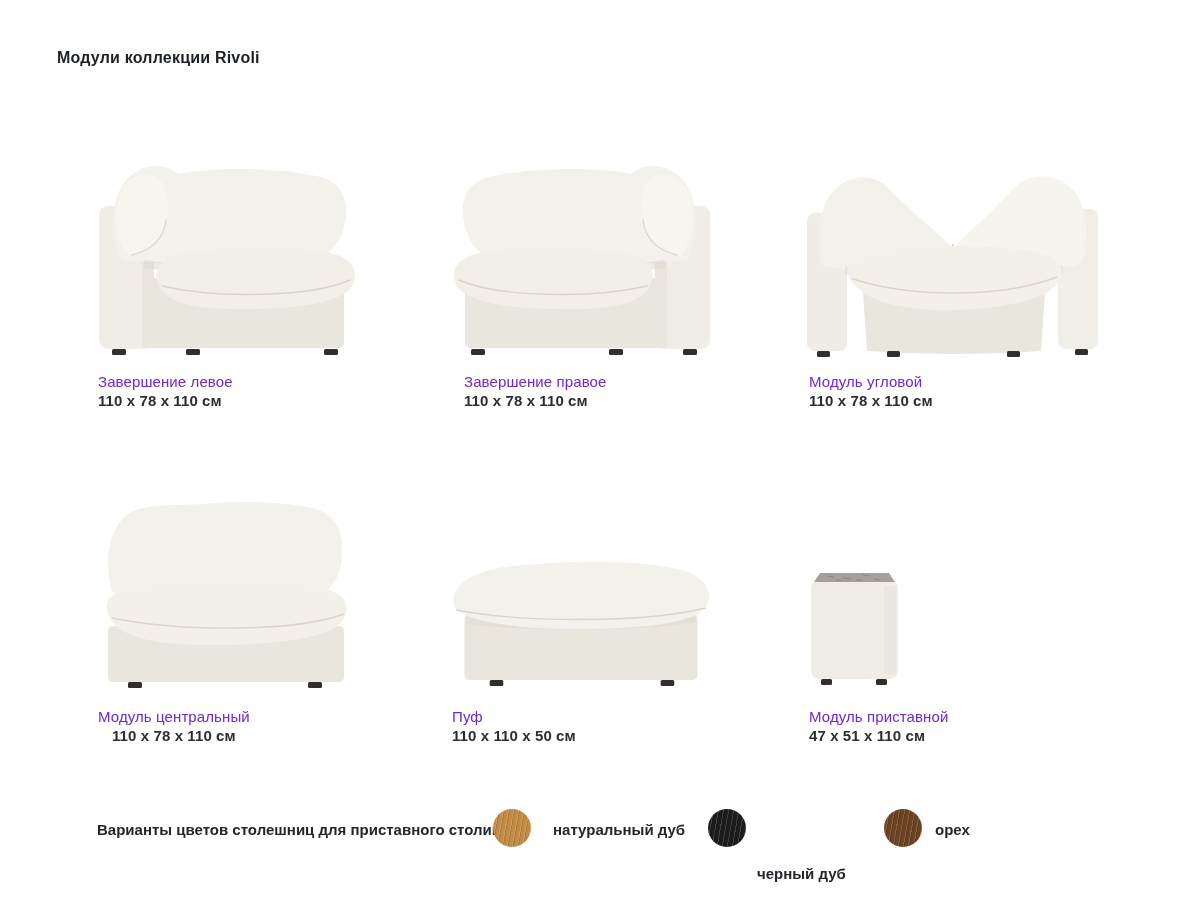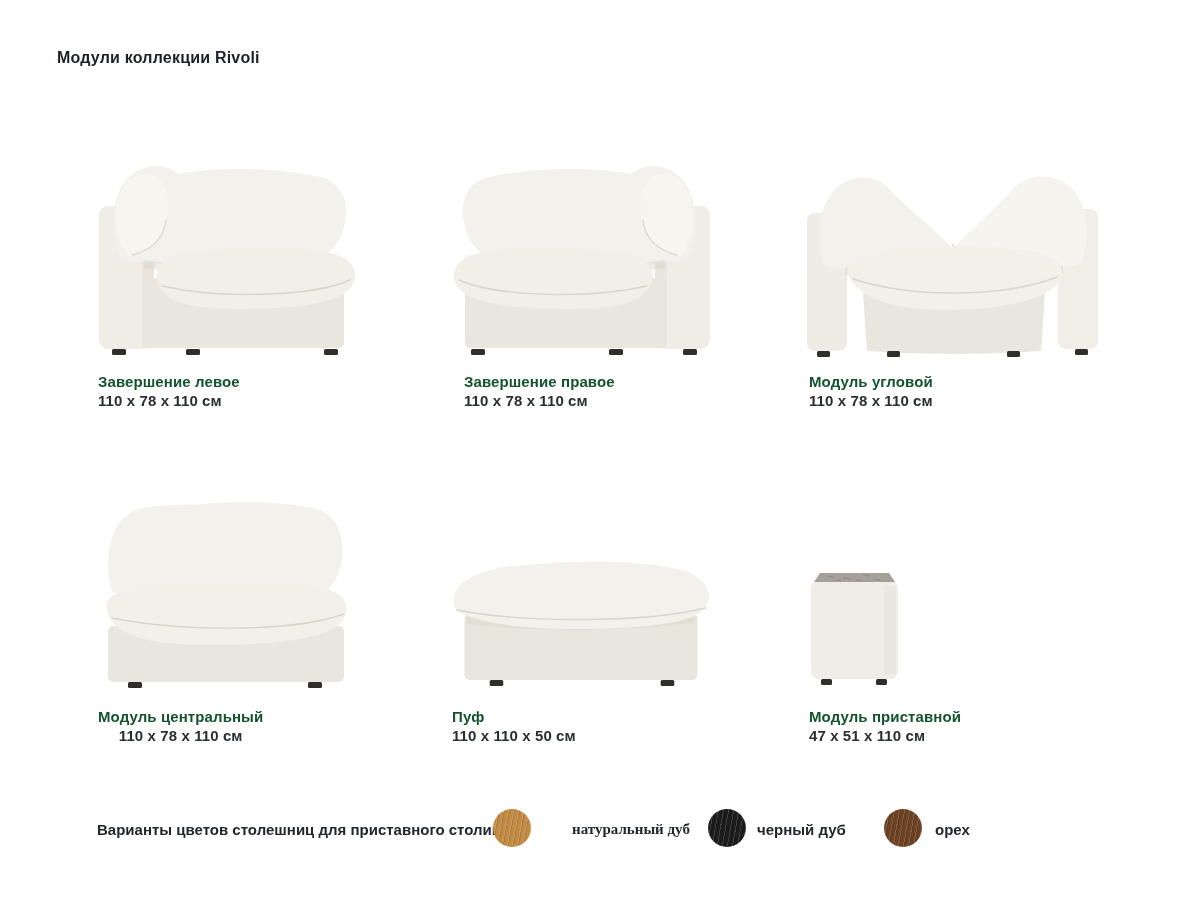--- a/index.html
+++ b/index.html
@@ -6,21 +6,21 @@
   body{
     width:1200px;height:900px;position:relative;background:#ffffff;
     font-family:"Liberation Sans", sans-serif;color:#22262c;overflow:hidden;
   }
   .page-title{
     position:absolute;left:57px;top:49px;font-size:16px;font-weight:600;
     color:#1d2127;letter-spacing:.2px;
   }
   .fig{position:absolute;}
   .caption{position:absolute;font-size:15px;line-height:18.5px;letter-spacing:.1px;}
-  .caption .name{font-weight:700;color:#14532d;display:block;}
+  .caption .name{font-weight:400;color:#6d28d9;display:block;}
   .caption .dims{font-weight:700;color:#2a2e33;display:block;}
   .legend-label{position:absolute;left:97px;top:821px;font-size:15px;font-weight:600;color:#23272c;}
   .swatch{
     position:absolute;top:809px;width:38px;height:38px;border-radius:50%;
     background-image:repeating-linear-gradient(100deg,
       rgba(255,255,255,.16) 0 1px, rgba(0,0,0,.12) 1px 2px, transparent 2px 5px);
   }
   .swatch-label{position:absolute;top:821px;font-size:15px;font-weight:600;color:#23272c;}
 </style>
 </head>
@@ -137,19 +137,19 @@
   <span class="dims">110 x 110 x 50 см</span>
 </div>
 <div class="caption" style="left:809px;top:708px;">
   <span class="name">Модуль приставной</span>
   <span class="dims">47 x 51 x 110 см</span>
 </div>
 
 <div class="legend-label">Варианты цветов столешниц для приставного столика</div>
 
 <div class="swatch" style="left: 493px; background-color: rgb(194, 138, 67);"></div>
-<div class="swatch-label" style="left:572px;font-family:Liberation Serif, serif;">натуральный дуб</div>
+<div class="swatch-label" style="left:553px;">натуральный дуб</div>
 
 <div class="swatch" style="left: 708px; background-color: rgb(28, 28, 28);"></div>
-<div class="swatch-label" style="left:757px;">черный дуб</div>
+<div class="swatch-label" style="left:757px;margin-top:44px;">черный дуб</div>
 
 <div class="swatch" style="left: 884px; background-color: rgb(109, 66, 35);"></div>
 <div class="swatch-label" style="left:935px;">орех</div>
 
 </body></html>

